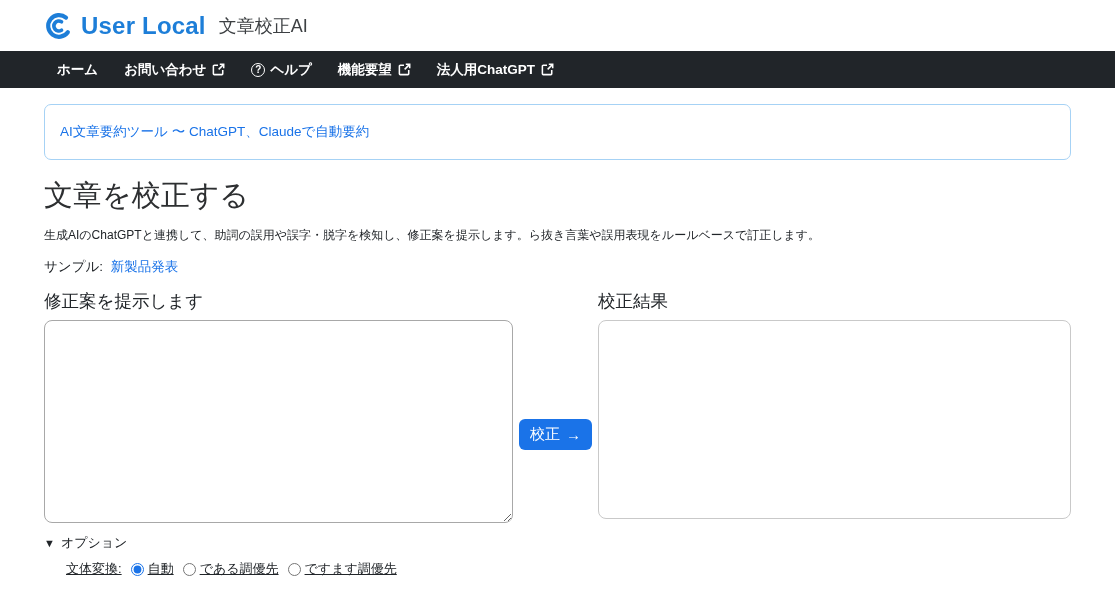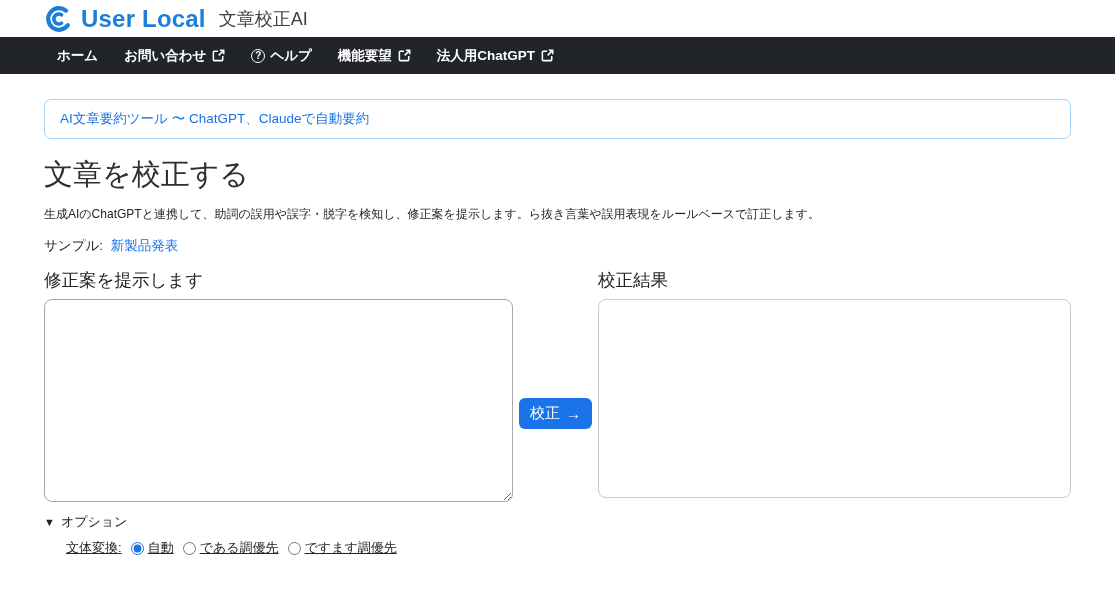--- a/index.html
+++ b/index.html
@@ -11,21 +11,21 @@
     font-family: "Liberation Sans", "DejaVu Sans", sans-serif;
     color: #212529;
     overflow: hidden;
   }
 
   
   .app-header {
     display: flex; align-items: center;
     padding: 9px 44px 8px 44px;
     background: #ffffff;
-    height: 37px;
+    height: 51px;
   }
   .brand { display: flex; align-items: center; gap: 7px; text-decoration: none; cursor: pointer; }
   .logo-icon { width: 30px; height: 30px; display: inline-flex; }
   .brand-text {
     font-size: 24px; font-weight: 700; color: #1d7ed8;
     letter-spacing: 0.2px;
   }
   .app-title { font-size: 18px; color: #3d4043; margin-left: 13px; }
 
   
@@ -45,25 +45,25 @@
   .help-icon {
     width: 14px; height: 14px; border: 1.4px solid #fff; border-radius: 50%;
     display: inline-flex; align-items: center; justify-content: center;
     font-size: 10px; font-weight: 700; line-height: 1;
   }
 
   
   .main-wrap { padding: 0 44px; }
 
   .promo-banner {
-    margin-top: 25px;
+    margin-top: 16px;
     border: 1px solid #a6d2f5;
     border-radius: 7px;
     background: #ffffff;
-    padding: 10px 15px;
+    padding: 18px 15px;
     font-size: 13.5px;
   }
   .promo-banner a { color: #1a73e8; text-decoration: none; cursor: pointer; }
 
   .page-title {
     margin: 16px 0 0 0;
     font-size: 29px; font-weight: 400; color: #2d2f31;
   }
   .page-desc {
     margin: 11px 0 0 0;

